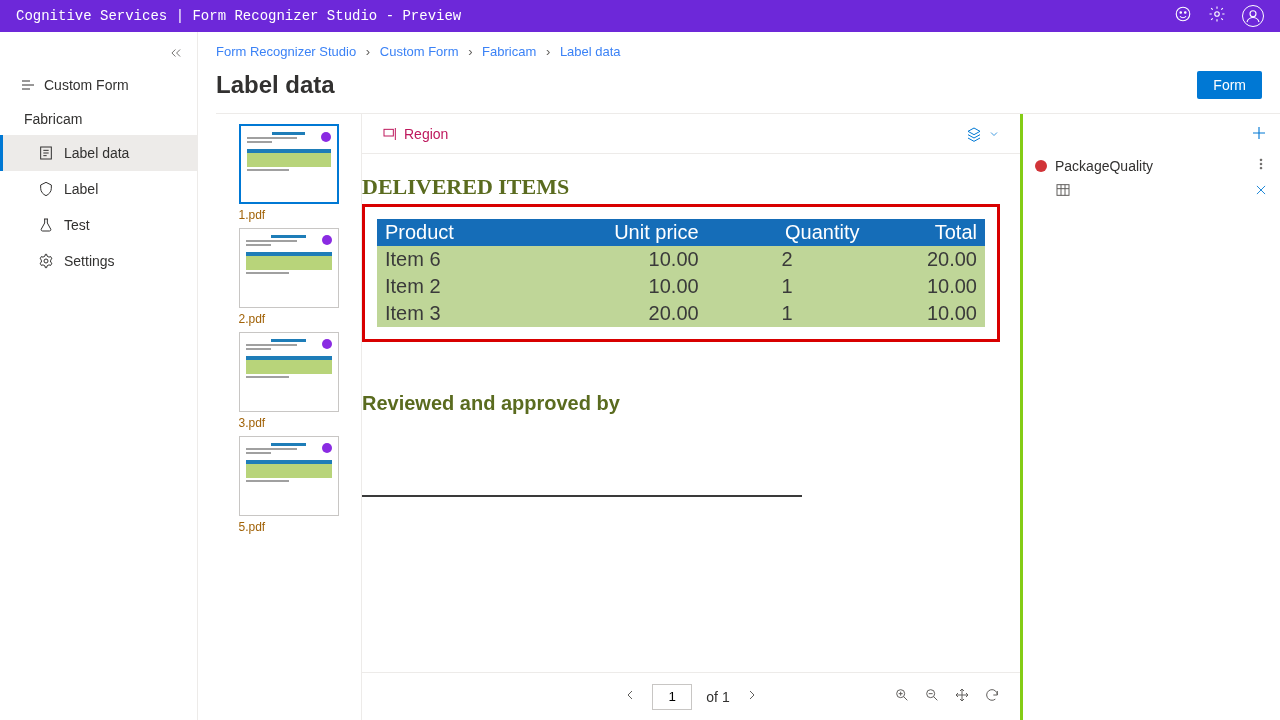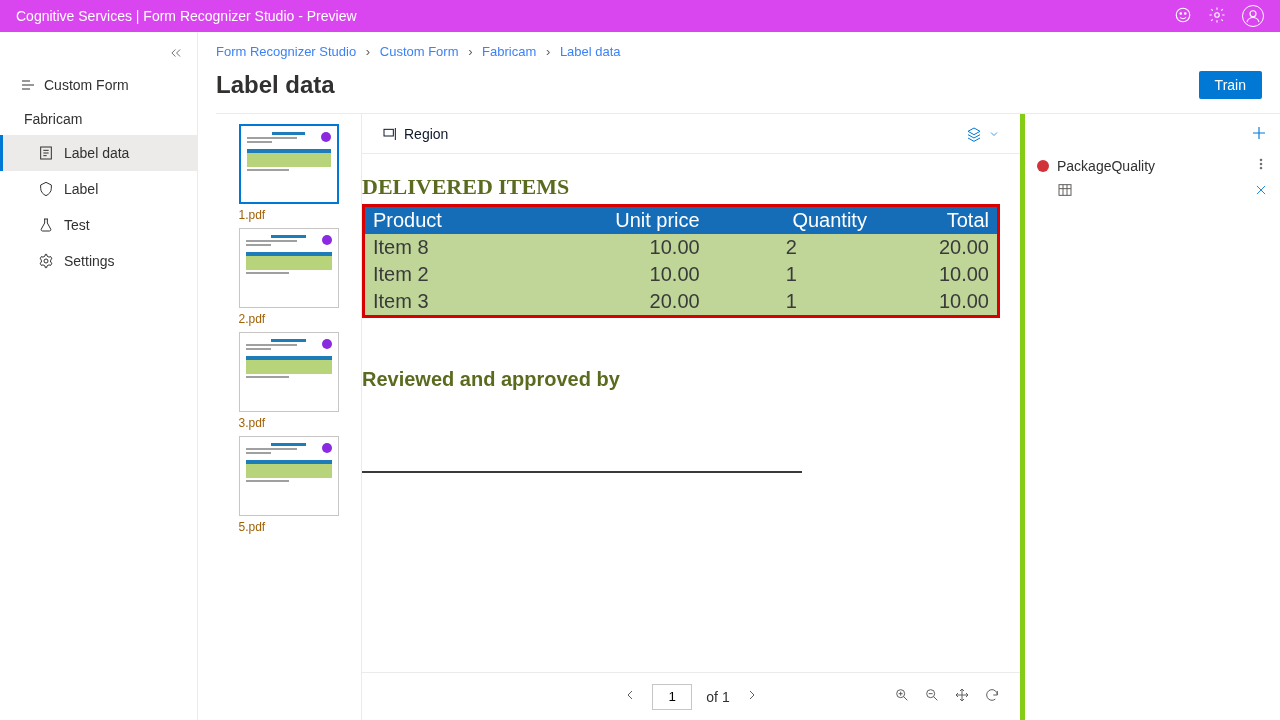--- a/index.html
+++ b/index.html
@@ -1,17 +1,17 @@
 <!DOCTYPE html>
 <html><head>
 <meta charset="utf-8">
 <style>
 * { margin: 0; padding: 0; box-sizing: border-box; }
 body { font-family: "Segoe UI", Arial, sans-serif; font-size: 14px; color: #323130; background: #fff; width: 1280px; height: 720px; overflow: hidden; }
-.topbar { background: #d946ef; color: #fff; height: 32px; display: flex; align-items: center; padding: 0 16px; }
+.topbar { background: #6d28d9; color: #fff; height: 32px; display: flex; align-items: center; padding: 0 16px; font-family: Liberation Mono, monospace; }
 .topbar-title { font-size: 14px; flex: 1; }
 .topbar-icons { display: flex; gap: 16px; align-items: center; }
 .topbar-icons svg { width: 18px; height: 18px; }
 .avatar { width: 22px; height: 22px; border: 1px solid #fff; border-radius: 50%; display: flex; align-items: center; justify-content: center; }
 .layout { display: flex; height: calc(720px - 32px); }
 .sidebar { width: 198px; border-right: 1px solid #edebe9; padding-top: 8px; }
 .collapse-btn { text-align: right; padding: 6px 14px; color: #605e5c; }
 .sb-header { display: flex; align-items: center; gap: 8px; padding: 8px 20px; color: #323130; font-size: 14px; }
 .sb-project { padding: 10px 24px 8px; color: #323130; font-size: 14px; }
 .sb-item { display: flex; align-items: center; gap: 10px; padding: 10px 20px 10px 38px; color: #323130; cursor: pointer; font-size: 14px; }
@@ -30,37 +30,37 @@
 .thumb-card { width: 100px; }
 .thumb { width: 100px; height: 80px; border: 1px solid #c8c6c4; background: #fff; position: relative; padding: 6px; cursor: pointer; }
 .thumb.selected { border: 2px solid #0078d4; }
 .thumb-dot { position: absolute; right: 6px; top: 6px; width: 10px; height: 10px; border-radius: 50%; background: #8a2be2; }
 .thumb .mini { width: 100%; height: 100%; display: flex; flex-direction: column; gap: 2px; }
 .thumb .mini-line { height: 2px; background: #a0a0a0; width: 60%; }
 .thumb .mini-block { height: 18px; background: linear-gradient(#1e7db8 0 4px, #b8d47a 4px 100%); margin-top: 4px; }
 .thumb-label { text-align: left; font-size: 12px; color: #a16207; margin-top: 4px; }
 .doc-area { flex: 1; display: flex; flex-direction: column; border-left: 1px solid #edebe9; }
 .doc-toolbar { height: 40px; display: flex; align-items: center; padding: 0 20px; border-bottom: 1px solid #edebe9; gap: 8px; }
-.region-btn { display: flex; align-items: center; gap: 6px; color: #0f172a; font-size: 14px; cursor: pointer; }
+.region-btn { display: flex; align-items: center; gap: 6px; color: #be185d; font-size: 14px; cursor: pointer; }
 .doc-toolbar-right { margin-left: auto; display: flex; align-items: center; gap: 6px; color: #0078d4; cursor: pointer; }
 .doc-canvas { flex: 1; overflow: auto; padding: 20px 20px 0 0; position: relative; }
 .doc-section-title { font-family: "Segoe UI", serif; font-size: 22px; font-weight: 700; color: #5a6b1f; margin-bottom: 4px; }
-.annot-box { border: 3px solid #d80000; padding: 0; }
+.annot-box { border: 3px solid #d80000; padding: 12px; }
 table.items { width: 100%; border-collapse: collapse; }
 table.items th { background: #156db8; color: #fff; font-weight: 400; font-size: 20px; padding: 2px 8px; text-align: left; }
 table.items th.r { text-align: right; }
 table.items td { background: #bfd698; color: #3a3a3a; font-size: 20px; padding: 2px 8px; }
 table.items td.r { text-align: right; }
 .reviewed { margin-top: 50px; font-size: 20px; color: #5a6b1f; font-weight: 600; }
 .sig-line { margin-top: 80px; border-top: 2px solid #3a3a3a; width: 440px; }
 .doc-pager { height: 48px; border-top: 1px solid #edebe9; display: flex; align-items: center; justify-content: center; gap: 14px; position: relative; }
 .pager-input { width: 40px; height: 26px; border: 1px solid #c8c6c4; text-align: center; }
 .pager-tools { position: absolute; right: 20px; display: flex; gap: 14px; color: #605e5c; }
 .pager-tools svg, .doc-pager svg { width: 16px; height: 16px; }
-.labels-panel { width: 260px; border-left: 5px solid #84cc16; padding: 10px 12px; }
+.labels-panel { width: 260px; border-left: 3px solid #84cc16; padding: 10px 12px; }
 .labels-top { display: flex; align-items: center; margin-bottom: 12px; }
 .add-label { margin-left: auto; color: #0078d4; cursor: pointer; }
 .label-row { display: flex; align-items: center; gap: 8px; }
 .label-dot { width: 12px; height: 12px; border-radius: 50%; background: #d13438; }
 .label-name { flex: 1; font-size: 14px; }
 .label-actions { display: flex; gap: 10px; color: #605e5c; }
 .table-icon-row { margin-top: 8px; color: #605e5c; padding-left: 20px; display:flex; justify-content: space-between; align-items:center;}
 .chev { color: #605e5c; cursor: pointer; }
 svg { stroke: currentColor; fill: none; stroke-width: 1.5; }
 </style>
@@ -137,21 +137,21 @@
         <a>Form Recognizer Studio</a>
         <span class="sep">›</span>
         <a>Custom Form</a>
         <span class="sep">›</span>
         <a>Fabricam</a>
         <span class="sep">›</span>
         <a>Label data</a>
       </div>
       <div class="title-row">
         <div class="page-title">Label data</div>
-        <button class="train-btn">Train</button>
+        <button class="train-btn">Form</button>
       </div>
     </div>
 
     <div class="content-row">
       <div class="thumbs" style="margin-left:18px;">
         <div class="thumb-card">
           <div class="thumb selected">
               <div class="thumb-dot"></div>
               <div class="mini">
                 <div class="mini-line" style="width:40%; align-self:center; background:#1e7db8; height:3px;"></div>
@@ -230,21 +230,21 @@
               <thead>
                   <tr>
                 <th>Product</th>
                 <th class="r">Unit price</th>
                 <th class="r">Quantity</th>
                 <th class="r">Total</th>
               </tr>
                 </thead>
               <tbody>
                 <tr>
-                  <td>Item 8</td>
+                  <td>Item 6</td>
                   <td class="r">10.00</td>
                   <td class="r" style="text-align:center">2</td>
                   <td class="r">20.00</td>
                 </tr>
                 <tr>
                   <td>Item 2</td>
                   <td class="r">10.00</td>
                   <td class="r" style="text-align:center">1</td>
                   <td class="r">10.00</td>
                 </tr>

